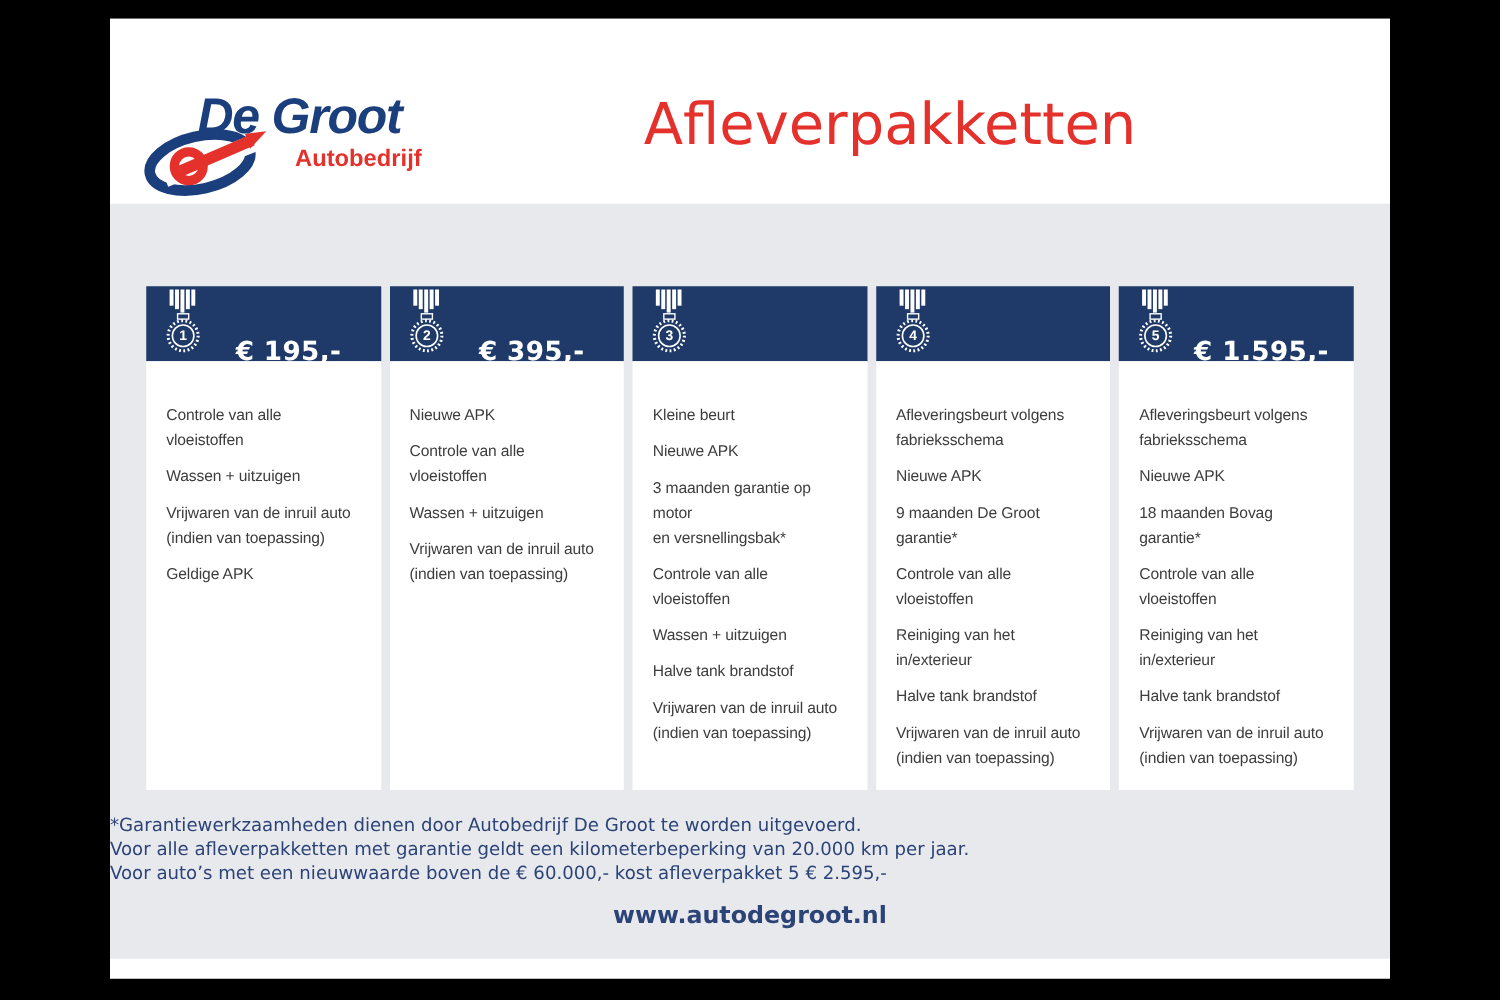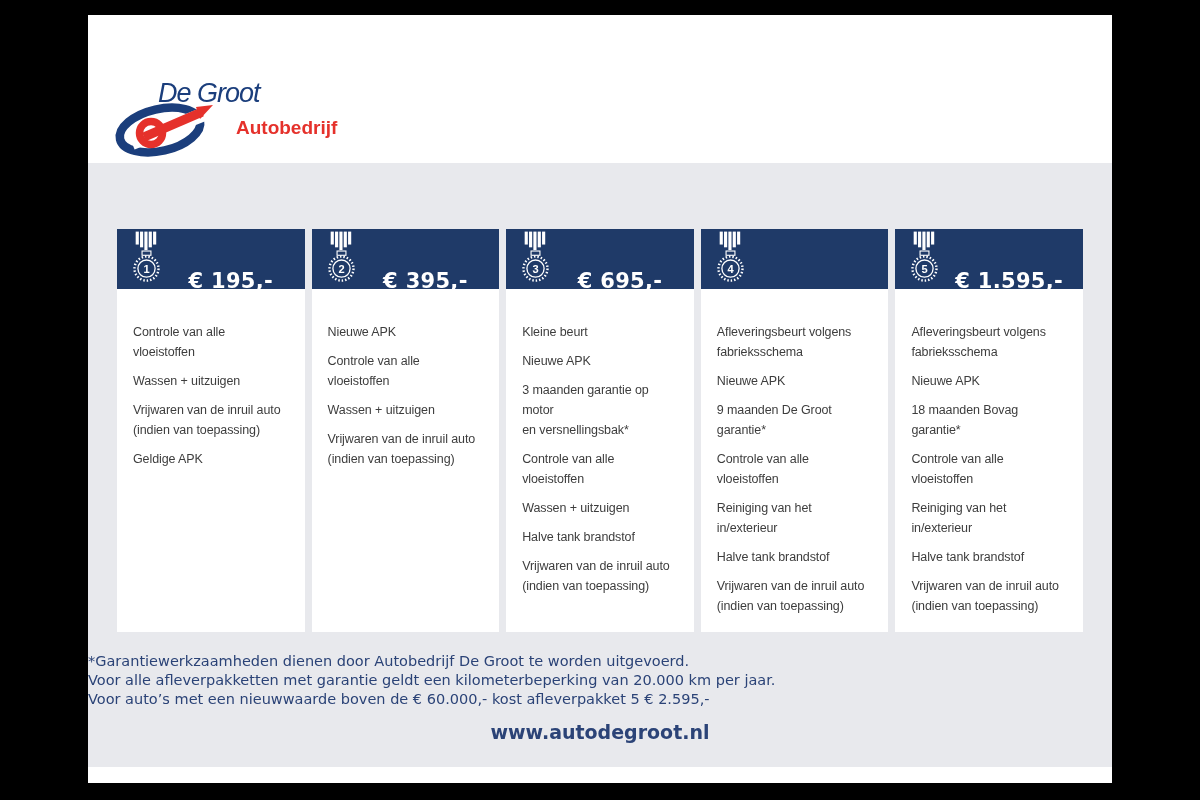--- a/index.html
+++ b/index.html
@@ -9,22 +9,22 @@
   *{margin:0;padding:0;box-sizing:border-box;}
   html,body{width:1200px;height:800px;overflow:hidden;}
   body{background:#000;font-family:"Liberation Sans",sans-serif;position:relative;}
 
   .card{position:absolute;left:88px;top:15px;width:1024px;height:768px;background:#fff;}
 
   
   .header{position:relative;height:148px;background:#fff;}
   .logo{position:absolute;left:28px;top:54px;width:280px;height:100px;}
   .logo-emblem{position:absolute;left:-4px;top:28px;}
-  .logo-name{position:absolute;left:42px;top:2px;font-style:italic;font-weight:normal;
-    font-size:27px;line-height:44px;letter-spacing:-1px;color:var(--logo-blue);}
+  .logo-name{position:absolute;left:42px;top:2px;font-style:italic;font-weight:bold;
+    font-size:40px;line-height:44px;letter-spacing:-1px;color:var(--logo-blue);}
   .logo-sub{position:absolute;left:120px;top:48px;font-weight:bold;
     font-size:19px;color:var(--red);}
   .page-title{position:absolute;left:427px;top:58px;font-family:"DejaVu Sans",sans-serif;
     font-size:46px;line-height:52px;color:var(--red);}
 
   
   .panel{position:absolute;left:0;top:148px;width:1024px;height:604px;background:var(--panel-gray);}
 
   .pkg-row{display:flex;gap:7px;margin:66px 29px 0;height:403px;}
   .pkg{flex:1;display:flex;flex-direction:column;}
@@ -52,20 +52,21 @@
       <svg class="logo-emblem" width="104" height="64" viewBox="0 0 104 64">
         <ellipse cx="48" cy="33" rx="41" ry="21" fill="none" style="stroke:var(--logo-blue)" stroke-width="8.5" transform="rotate(-13 48 33)"></ellipse>
         <line x1="20" y1="46" x2="100" y2="14" stroke="#ffffff" stroke-width="14"></line>
         <circle cx="39" cy="36" r="11.5" fill="none" style="stroke:var(--red)" stroke-width="7.5"></circle>
         <line x1="32" y1="40" x2="90" y2="15" style="stroke:var(--red)" stroke-width="9" stroke-linecap="butt"></line>
         <polygon points="84,10 101,8 88,22" style="fill:var(--red)"></polygon>
       </svg>
       <div class="logo-name">De Groot</div>
       <div class="logo-sub">Autobedrijf</div>
     </div>
+    <div class="page-title">Afleverpakketten</div>
   </div>
 
   <div class="panel">
     <div class="pkg-row">
 
       <div class="pkg">
         <div class="pkg-header">
           <div class="medal-wrap">
             <svg width="37" height="53" viewBox="0 0 40 56">
               <rect x="8.3" y="0" width="3.4" height="14" fill="#fff"></rect>
@@ -124,21 +125,20 @@
               <rect x="13" y="0" width="3.4" height="17" fill="#fff"></rect>
               <rect x="17.7" y="0" width="3.4" height="20" fill="#fff"></rect>
               <rect x="22.4" y="0" width="3.4" height="17" fill="#fff"></rect>
               <rect x="27.1" y="0" width="3.4" height="14" fill="#fff"></rect>
               <rect x="15.2" y="21" width="9.6" height="4.6" fill="none" stroke="#fff" stroke-width="1.2"></rect>
               <circle cx="20" cy="40" r="13" fill="none" stroke="#fff" stroke-width="2.6" stroke-dasharray="1.6 2.1"></circle>
               <circle cx="20" cy="40" r="9.3" fill="none" stroke="#fff" stroke-width="1.4"></circle>
               <text x="20" y="40.7" text-anchor="middle" dominant-baseline="central" font-size="12" font-weight="bold" fill="#fff">3</text>
             </svg>
           </div>
-          <div class="pkg-price">€ 695,-</div>
         </div>
         <div class="pkg-body">
             <div class="pkg-item">Kleine beurt</div>
             <div class="pkg-item">Nieuwe APK</div>
             <div class="pkg-item">3 maanden garantie op motor
 en versnellingsbak*</div>
             <div class="pkg-item">Controle van alle vloeistoffen</div>
             <div class="pkg-item">Wassen + uitzuigen</div>
             <div class="pkg-item">Halve tank brandstof</div>
             <div class="pkg-item">Vrijwaren van de inruil auto

